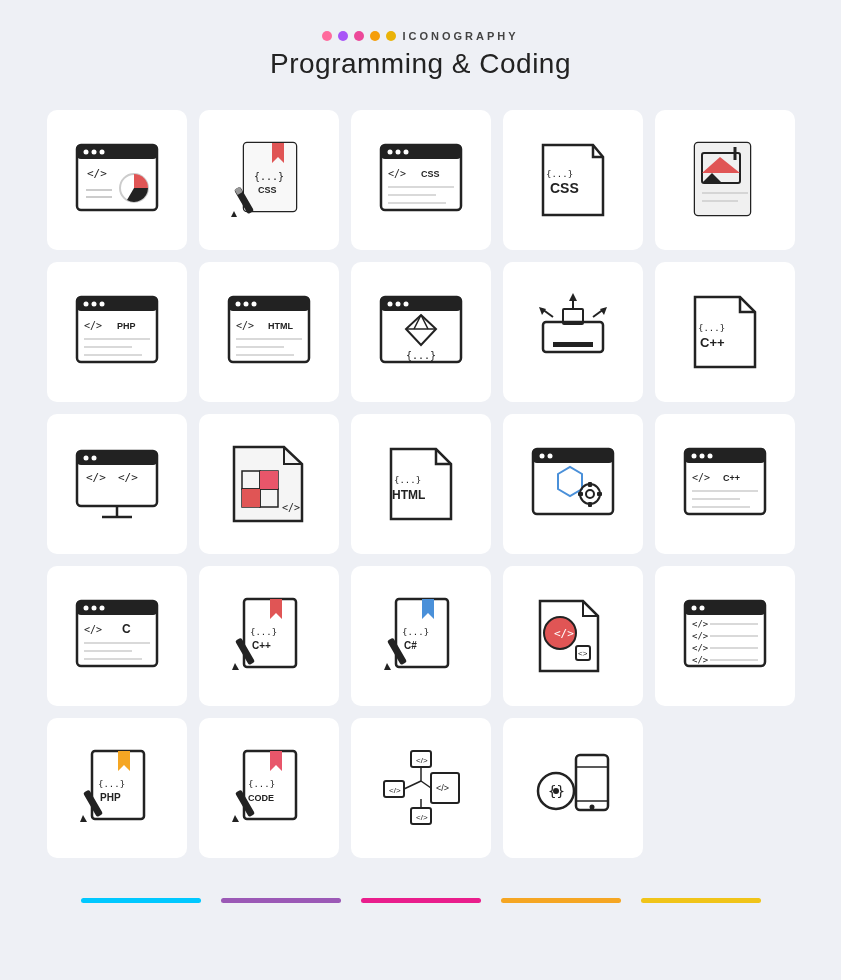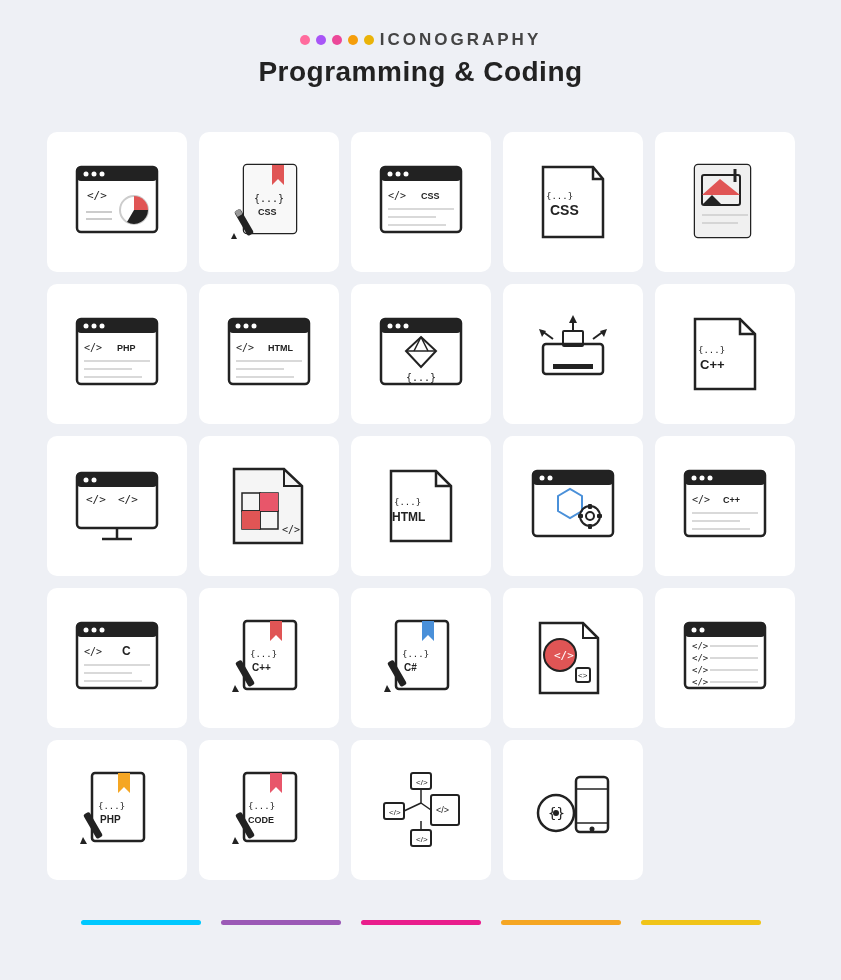--- a/index.html
+++ b/index.html
@@ -18,30 +18,30 @@
       align-items: center;
       gap: 6px;
       margin-bottom: 6px;
     }
     .brand-dot {
       width: 10px;
       height: 10px;
       border-radius: 50%;
     }
     .brand-title {
-      font-size: 17px;
+      font-size: 11px;
       font-weight: 600;
       letter-spacing: 3px;
       color: #444;
     }
     .main-title {
       font-size: 28px;
-      font-weight: 700;
+      font-weight: 400;
       color: #222;
-      margin-bottom: 44px;
+      margin-bottom: 30px;
       letter-spacing: 0.5px;
     }
     .grid {
       display: grid;
       grid-template-columns: repeat(5, 140px);
       gap: 12px;
       margin-bottom: 30px;
     }
     .icon-cell {
       background: #fff;

